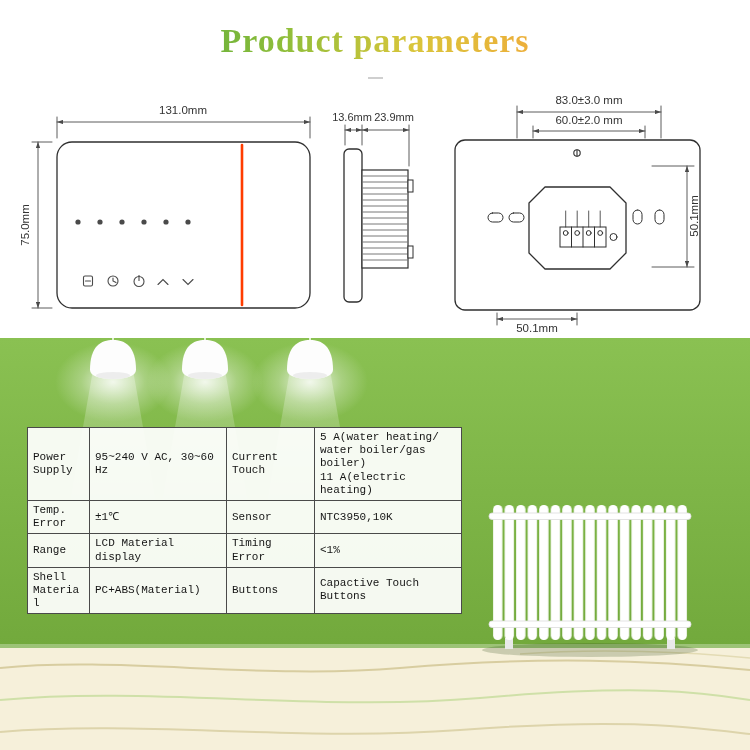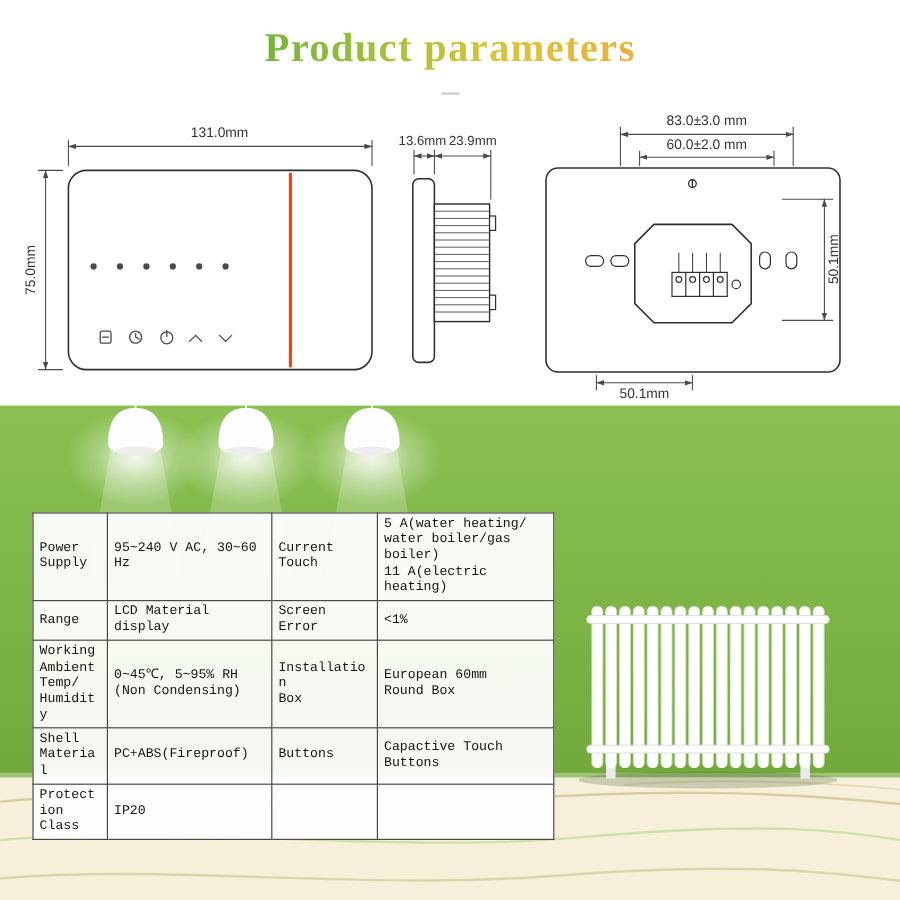--- a/index.html
+++ b/index.html
@@ -236,48 +236,36 @@
           <td>Power
 Supply</td>
           <td>95~240 V AC,  30~60 Hz</td>
           <td>Current
 Touch</td>
           <td>5 A(water heating/
 water boiler/gas boiler)
 11 A(electric heating)</td>
         </tr>
         <tr>
+          <td>Temp.
+Error</td>
+          <td>±1℃</td>
+          <td>Sensor</td>
+          <td>NTC3950,10K</td>
+        </tr>
+        <tr>
           <td>Range</td>
           <td>LCD Material display</td>
-          <td>Screen Error</td>
+          <td>Timing Error</td>
           <td>&lt;1%</td>
-        </tr>
-        <tr>
-          <td>Working
-Ambient
-Temp/
-Humidity</td>
-          <td>0~45℃,  5~95% RH
-(Non Condensing)</td>
-          <td>Installation
-Box</td>
-          <td>European 60mm
-Round Box</td>
         </tr>
         <tr>
           <td>Shell
 Material</td>
-          <td>PC+ABS(Fireproof)</td>
+          <td>PC+ABS(Material)</td>
           <td>Buttons</td>
           <td>Capactive Touch
 Buttons</td>
         </tr>
-        <tr>
-          <td>Protection
-Class</td>
-          <td>IP20</td>
-          <td></td>
-          <td></td>
-        </tr>
       </tbody>
   </table>
 
 </div>
 
 </body></html>

